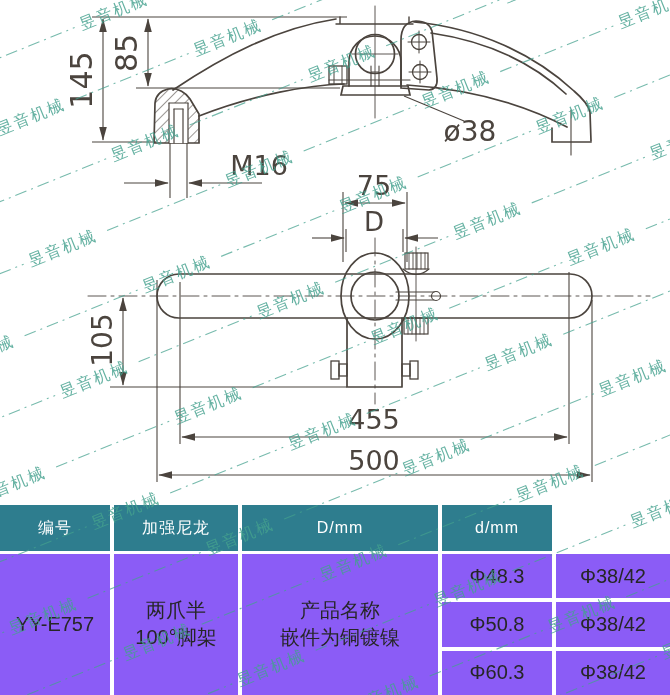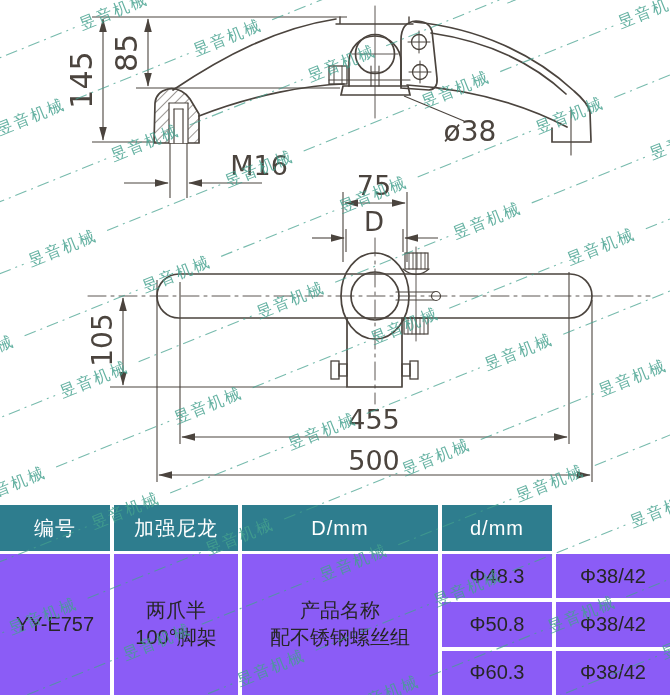--- a/index.html
+++ b/index.html
@@ -8,21 +8,21 @@
   #stage{position:absolute;left:0;top:0;width:670px;height:695px;}
   #drawing{position:absolute;left:0;top:0;}
   #wm{position:absolute;left:0;top:0;pointer-events:none;z-index:5;}
   .dimtext{fill:#4b443e;font-family:"DejaVu Sans","Liberation Sans",sans-serif;}
   
   .spec-table{position:absolute;left:0;top:505px;width:670px;height:190px;
               background:#fff;display:flex;flex-direction:column;}
   .thead{display:grid;grid-template-columns:110px 124px 196px 110px 114px;
          column-gap:4px;height:46px;}
   .th{background:#2e7d8e;color:#ffffff;display:flex;align-items:center;
-      justify-content:center;font-size:20px;letter-spacing:1px;}
+      justify-content:center;font-size:16px;letter-spacing:1px;}
   .tbody{margin-top:3px;flex:1;display:grid;
          grid-template-columns:110px 124px 196px 110px 114px;
          grid-template-rows:1fr 1fr 1fr;gap:4px;}
   .td{background:#8b5cf6;color:#262626;display:flex;flex-direction:column;
       align-items:center;justify-content:center;text-align:center;
       font-size:20px;line-height:1.35;}
   .span3{grid-row:span 3;}
 </style>
 </head>
 <body>
@@ -173,21 +173,21 @@
       <div class="th">d/mm</div>
     </div>
     <div class="tbody">
       <div class="td span3">YY-E757</div>
       <div class="td span3">
         <span>两爪半</span>
         <span>100°脚架</span>
       </div>
       <div class="td span3">
         <span>产品名称</span>
-        <span>配不锈钢螺丝组</span>
+        <span>嵌件为铜镀镍</span>
       </div>
       <div class="td">Φ48.3</div>
       <div class="td">Φ38/42</div>
       <div class="td">Φ50.8</div>
       <div class="td">Φ38/42</div>
       <div class="td">Φ60.3</div>
       <div class="td">Φ38/42</div>
     </div>
   </div>
 

